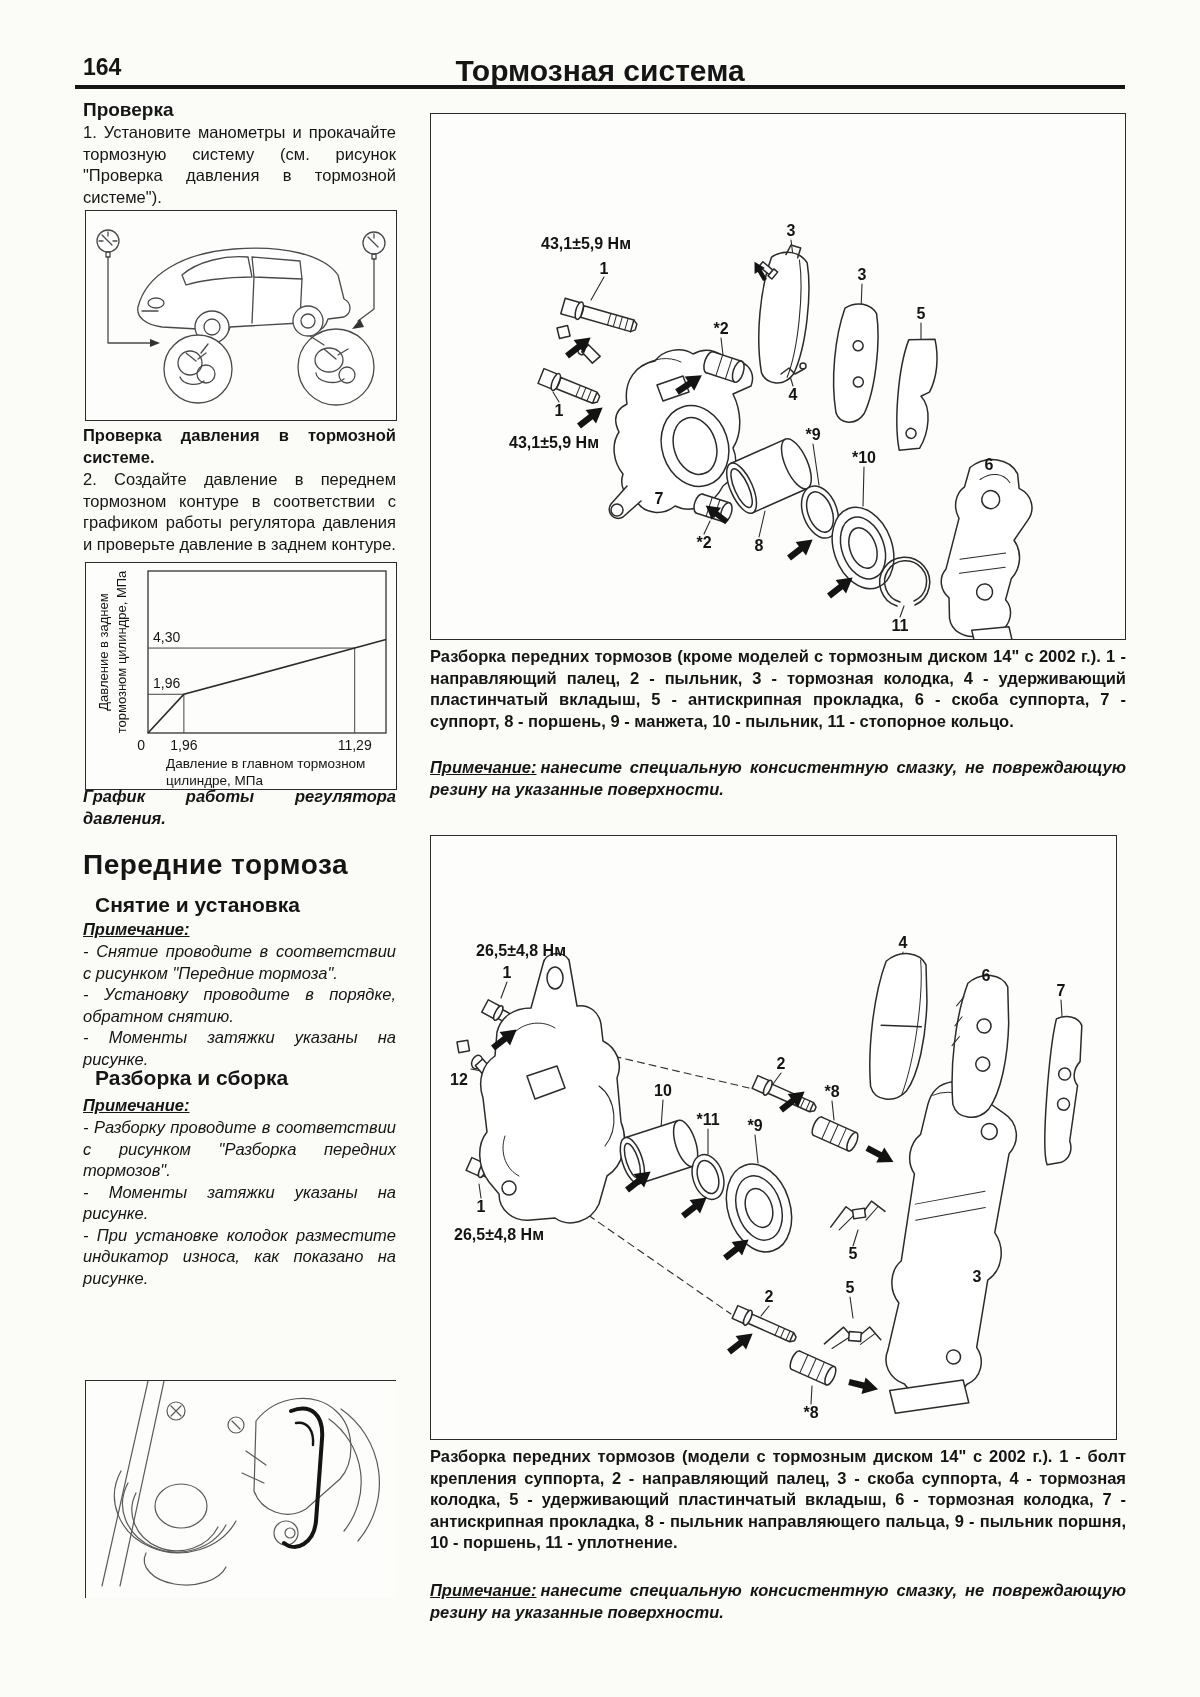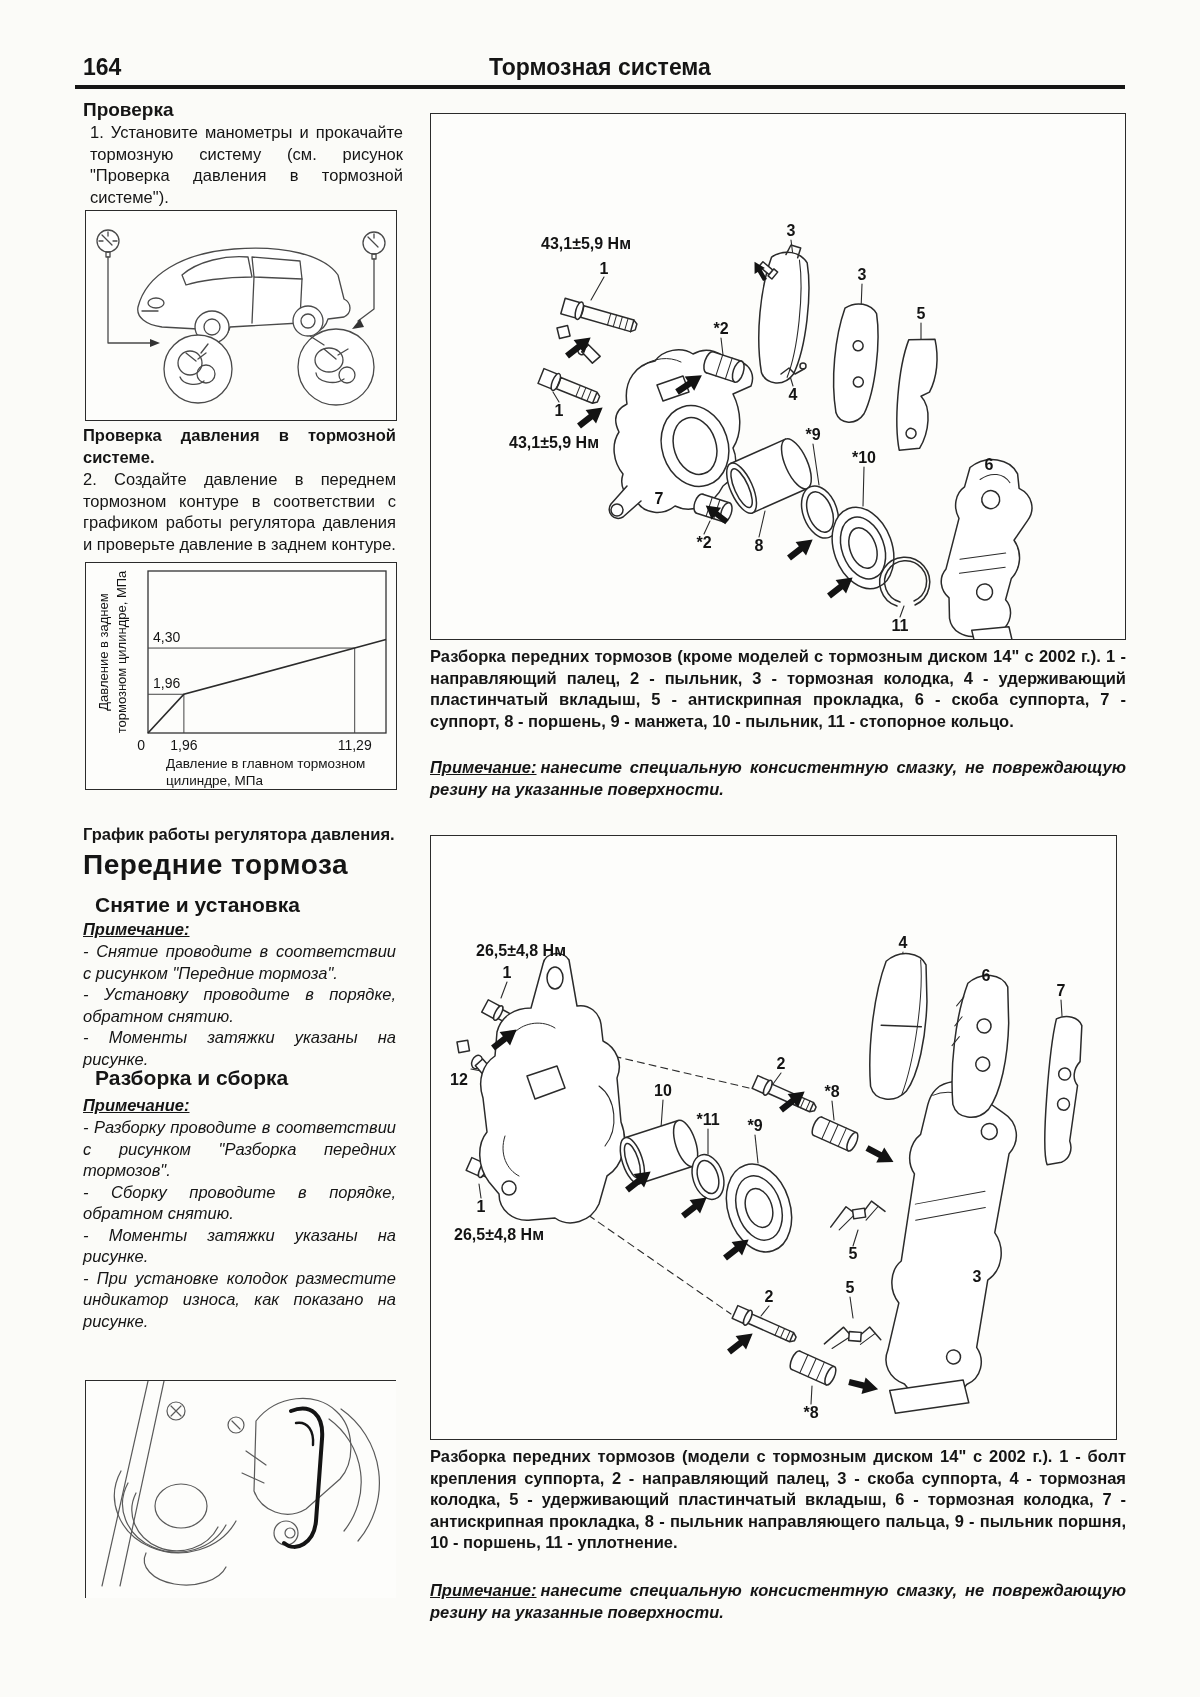--- a/index.html
+++ b/index.html
@@ -4,21 +4,21 @@
 <style>
   html,body{margin:0;padding:0;}
   body{
     width:1200px;height:1697px;position:relative;
     background:#fbfbf8;color:#151515;
     font-family:"Liberation Sans", sans-serif;
     overflow:hidden;
   }
   .abs{position:absolute;}
   .pgnum{font-size:23px;font-weight:bold;}
-  .ptitle{font-size:23px;font-weight:bold;text-align:center;}
+  .ptitle{font-size:30px;font-weight:bold;text-align:center;}
   .rule{background:#161616;}
   .h-small{font-size:19px;font-weight:bold;}
   .h-big{font-size:28px;font-weight:bold;letter-spacing:0.5px;}
   .h-med{font-size:21px;font-weight:bold;margin-left:12px;}
   .body-text{font-size:16.5px;line-height:21.5px;text-align:justify;}
   .note-label{font-size:16.5px;font-style:italic;font-weight:bold;text-decoration:underline;}
   .note-item{font-size:16.5px;line-height:21.5px;font-style:italic;text-align:justify;}
   .figbox{border:1.6px solid #2b2b2b;background:#fdfdfb;position:absolute;}
   .figbox-open{border-top:1.6px solid #2b2b2b;border-left:1.6px solid #2b2b2b;background:#fdfdfb;position:absolute;}
   .caption{font-size:16.5px;line-height:21.5px;font-weight:bold;text-align:justify;}
@@ -32,21 +32,21 @@
   svg{display:block;}
 </style>
 </head>
 <body>
 
 <div class="abs pgnum" style="left:83px;top:54px;">164</div>
 <div class="abs ptitle" style="left:75px;top:54px;width:1050px;">Тормозная система</div>
 <div class="abs rule" style="left:75px;top:85px;width:1050px;height:4px;"></div>
 
 <div class="abs h-small" style="left:83px;top:99px;">Проверка</div>
-<div class="abs body-text" style="left:83px;top:122px;width:313px;margin-left:7px;">1. Установите манометры и прокачайте тормозную систему (см. рисунок "Проверка давления в тормозной системе").</div>
+<div class="abs body-text" style="left:83px;top:122px;width:313px;">1. Установите манометры и прокачайте тормозную систему (см. рисунок "Проверка давления в тормозной системе").</div>
 
 <div class="figbox" style="left:85px;top:210px;width:310px;height:209px;">
   <svg width="310" height="209" viewBox="0 0 310 209">
     <g stroke="#4a4a4a" fill="none" stroke-width="1.3" stroke-linecap="round" stroke-linejoin="round">
 
       <circle cx="22" cy="30" r="11" fill="#fff"></circle>
       <path d="M16,24 l10,10 M22,21 v4 M13,30 h4 M31,30 h-4"></path>
       <path d="M20,41 h4 v5 h-4 z"></path>
       <path d="M22,46 L22,132 L64,132"></path>
 
@@ -99,36 +99,35 @@
       <text x="67" y="79.04878048780486" font-size="14" font-family="&quot;Liberation Sans&quot;,sans-serif" fill="#141414">4,30</text>
       <text x="59" y="187" text-anchor="end" font-size="14" font-family="&quot;Liberation Sans&quot;,sans-serif" fill="#141414">0</text>
       <text x="97.88307692307693" y="187" text-anchor="middle" font-size="14" font-family="&quot;Liberation Sans&quot;,sans-serif" fill="#141414">1,96</text>
       <text x="268.69384615384615" y="187" text-anchor="middle" font-size="14" font-family="&quot;Liberation Sans&quot;,sans-serif" fill="#141414">11,29</text>
       <text x="80" y="205" font-size="13.5" font-family="&quot;Liberation Sans&quot;,sans-serif" fill="#141414">Давление в главном тормозном</text>
       <text x="80" y="222" font-size="13.5" font-family="&quot;Liberation Sans&quot;,sans-serif" fill="#141414">цилиндре, МПа</text>
       <text x="22" y="89" text-anchor="middle" font-size="13" font-family="&quot;Liberation Sans&quot;,sans-serif" fill="#141414" transform="rotate(-90 22 89)">Давление в заднем</text>
       <text x="40" y="89" text-anchor="middle" font-size="13" font-family="&quot;Liberation Sans&quot;,sans-serif" fill="#141414" transform="rotate(-90 40 89)">тормозном цилиндре, МПа</text>
     </svg>
 </div>
-<div class="abs caption" style="left:83px;top:824px;width:313px;">График работы регулятора давления.</div>
+<div class="abs caption" style="left:83px;top:786px;width:313px;font-style:italic;">График работы регулятора давления.</div>
 
 <div class="abs h-big" style="left:83px;top:849px;">Передние тормоза</div>
 <div class="abs h-med" style="left:83px;top:893px;">Снятие и установка</div>
 <div class="abs note-label" style="left:83px;top:920px;">Примечание:</div>
 <div class="abs" style="left:83px;top:941px;width:313px;">
     <div class="note-item">- Снятие проводите в соответствии с рисунком "Передние тормоза".</div>
     <div class="note-item">- Установку проводите в порядке, обратном снятию.</div>
     <div class="note-item">- Моменты затяжки указаны на рисунке.</div>
   </div>
 
 <div class="abs h-med" style="left:83px;top:1066px;">Разборка и сборка</div>
 <div class="abs note-label" style="left:83px;top:1096px;">Примечание:</div>
 <div class="abs" style="left:83px;top:1117px;width:313px;">
     <div class="note-item">- Разборку проводите в соответствии с рисунком "Разборка передних тормозов".</div>
-    <div class="note-item">- Сборку проводите в порядке, обратном снятию.</div>
     <div class="note-item">- Моменты затяжки указаны на рисунке.</div>
     <div class="note-item">- При установке колодок разместите индикатор износа, как показано на рисунке.</div>
   </div>
 
 <div class="figbox-open" style="left:85px;top:1380px;width:310px;height:217px;">
   <svg width="308" height="215" viewBox="0 0 308 215">
     <g stroke="#5a5a5a" fill="none" stroke-width="1.2" stroke-linecap="round">
       <path d="M62,0 L16,205 M78,0 L34,205"></path>
       <circle cx="90" cy="30" r="9"></circle>
         <path d="M85,25 l10,10 M95,25 l-10,10"></path>

